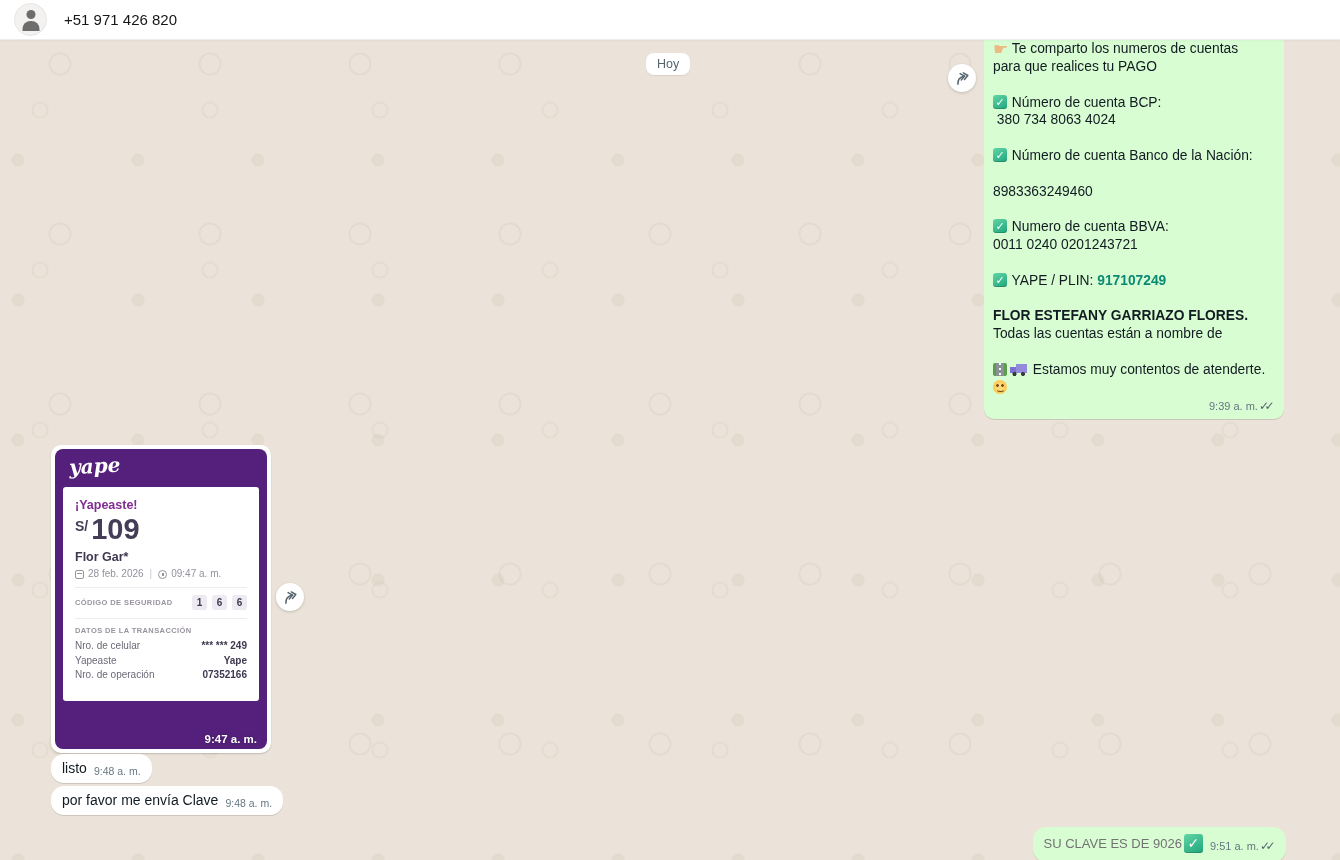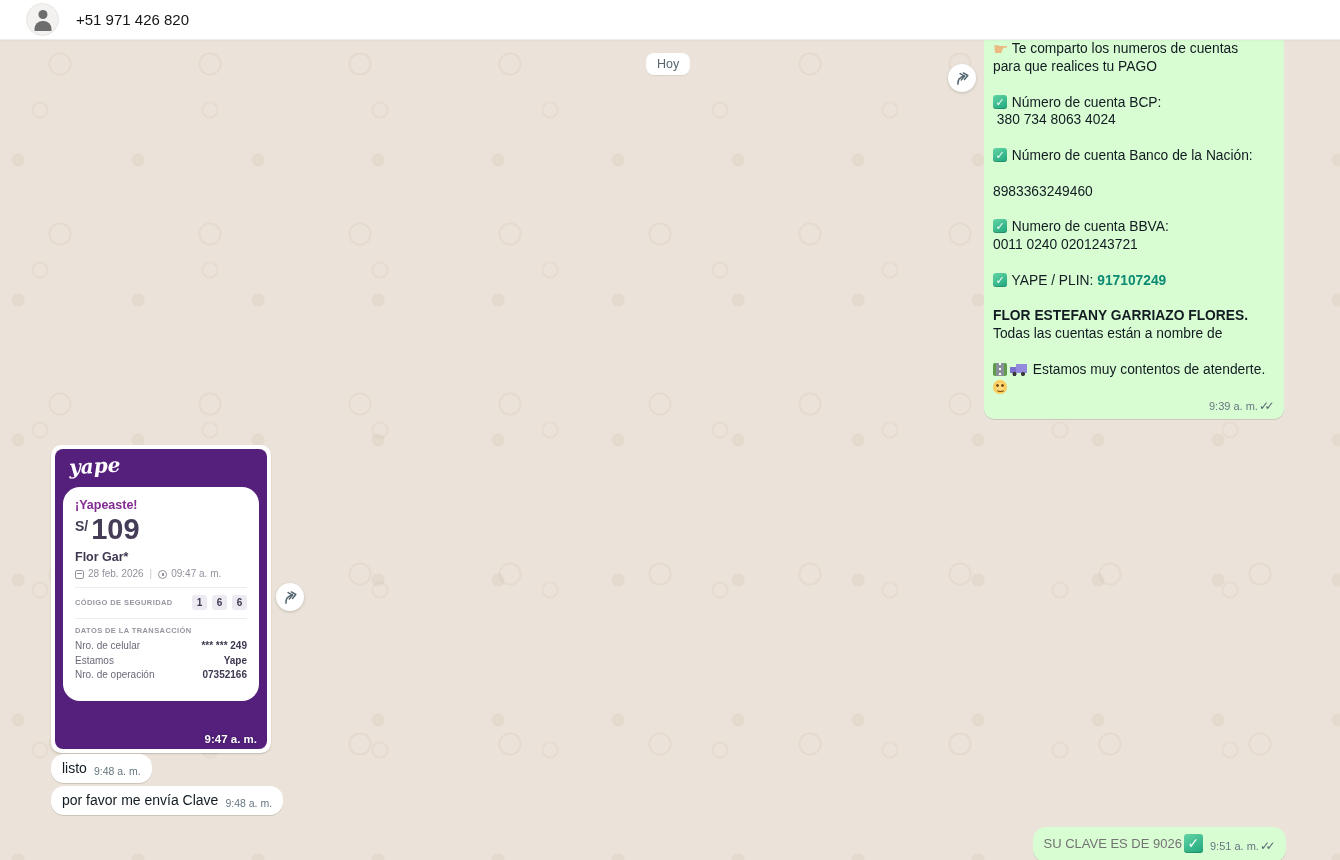--- a/index.html
+++ b/index.html
@@ -14,21 +14,21 @@
       radial-gradient(circle at 40px 110px, rgba(0,0,0,0) 6px, rgba(165,140,112,0.09) 7px 8px, rgba(0,0,0,0) 9px);
     background-size: 120px 140px, 150px 170px, 90px 120px, 170px 160px;
     font-family:"Liberation Sans","DejaVu Sans",sans-serif;
     color:#111b21;
   }
 
   
   .header{
     position:absolute; left:0; top:0; width:100%; height:40px; z-index:10;
     background:#fff; border-bottom:1px solid #ececec;
-    display:flex; align-items:center; padding:0 26px;
+    display:flex; align-items:center; padding:0 14px;
     box-shadow:0 1px 2px rgba(0,0,0,.04);
   }
   .avatar{width:33px;height:33px;border-radius:50%;background:#f4f2f0;border:1px solid #e7e4e1;position:relative;overflow:hidden;flex:0 0 auto;cursor:pointer}
   .avatar::before{content:"";position:absolute;left:50%;top:6px;transform:translateX(-50%);width:9px;height:9px;border-radius:50%;background:#6d6d6d}
   .avatar::after{content:"";position:absolute;left:50%;top:17px;transform:translateX(-50%);width:17px;height:10px;border-radius:8px 8px 0 0;background:#6d6d6d}
   .phone-title{margin-left:17px;font-size:15px;color:#161616;cursor:pointer}
   .header-right{margin-left:auto;display:flex;align-items:center}
   .pill{display:inline-flex;align-items:center;gap:8px;height:31px;padding:0 13px;border:1px solid #dfe1e5;border-radius:16px;background:#fff;cursor:pointer}
   .pill + .pill{margin-left:10px}
   .tag-icon{width:16px;height:12px;background:#f4c64b;clip-path:polygon(30% 0,92% 0,100% 12%,100% 88%,92% 100%,30% 100%,0 50%)}
@@ -95,21 +95,21 @@
       radial-gradient(#ffd97a 30%,#f7b92e)}
   .emj-smile::after{content:"";position:absolute;left:3.2px;top:5.5px;width:7px;height:5px;
     border:1.3px solid rgba(0,0,0,0);border-bottom-color:#7a4e12;border-radius:50%}
 
   
   .receipt-bubble{position:absolute;left:51px;top:445px;width:220px;height:308px;background:#fff;
     border-radius:10px;box-shadow:0 1px 1.5px rgba(0,0,0,.18);padding:4px;cursor:pointer}
   .receipt-img{position:relative;width:100%;height:100%;background:#54207c;border-radius:8px;overflow:hidden}
   .yape-logo{position:absolute;left:14px;top:5px;color:#fff;font-style:italic;font-weight:700;font-size:20px;
     font-family:"DejaVu Serif",serif;transform:rotate(-3deg)}
-  .r-card{position:absolute;left:8px;top:38px;width:196px;height:214px;background:#fff;border-radius:17px;padding:11px 12px}
+  .r-card{position:absolute;left:8px;top:38px;width:196px;height:214px;background:#fff;border-radius:3px;padding:11px 12px}
   .r-title{color:#822d92;font-weight:700;font-size:12.5px}
   .r-amount{margin-top:2px;color:#453c57;display:flex;align-items:flex-start;gap:3px}
   .r-cur{font-size:14px;font-weight:700;margin-top:4px}
   .r-num{font-size:29px;font-weight:700;line-height:1.05}
   .r-payee{margin-top:6px;font-size:12.5px;font-weight:700;color:#3f3850}
   .r-dt{margin-top:4px;font-size:10px;color:#94909e;display:flex;align-items:flex-end}
   .r-dt .sep{margin:0 6px;color:#cac7d1}
   .ic-cal{width:9px;height:9px;border:1.1px solid #97929f;border-radius:2px;position:relative;display:inline-block;margin-right:4px}
   .ic-cal::after{content:"";position:absolute;left:1px;right:1px;top:1.6px;height:1px;background:#97929f}
   .ic-clk{width:9px;height:9px;border:1.1px solid #97929f;border-radius:50%;position:relative;display:inline-block;margin-right:4px}
@@ -213,21 +213,21 @@
           </span>
         </div>
         <div class="r-div"></div>
         <div class="r-seclabel">DATOS DE LA TRANSACCIÓN</div>
         <div class="r-rows">
           <div class="r-row">
             <span class="lbl">Nro. de celular</span>
             <span class="val">*** *** 249</span>
           </div>
           <div class="r-row">
-            <span class="lbl">Estamos</span>
+            <span class="lbl">Yapeaste</span>
             <span class="val">Yape</span>
           </div>
           <div class="r-row">
             <span class="lbl">Nro. de operación</span>
             <span class="val">07352166</span>
           </div>
         </div>
       </div>
       <div class="img-time">9:47 a. m.</div>
     </div>

